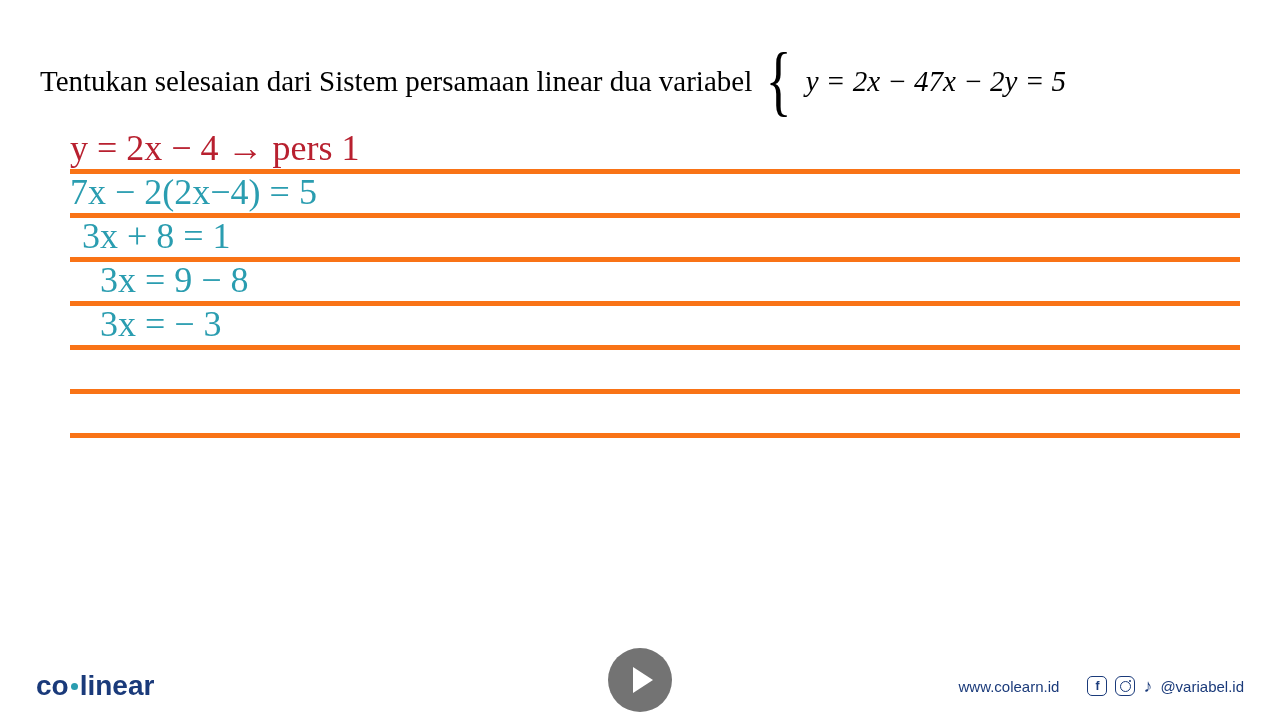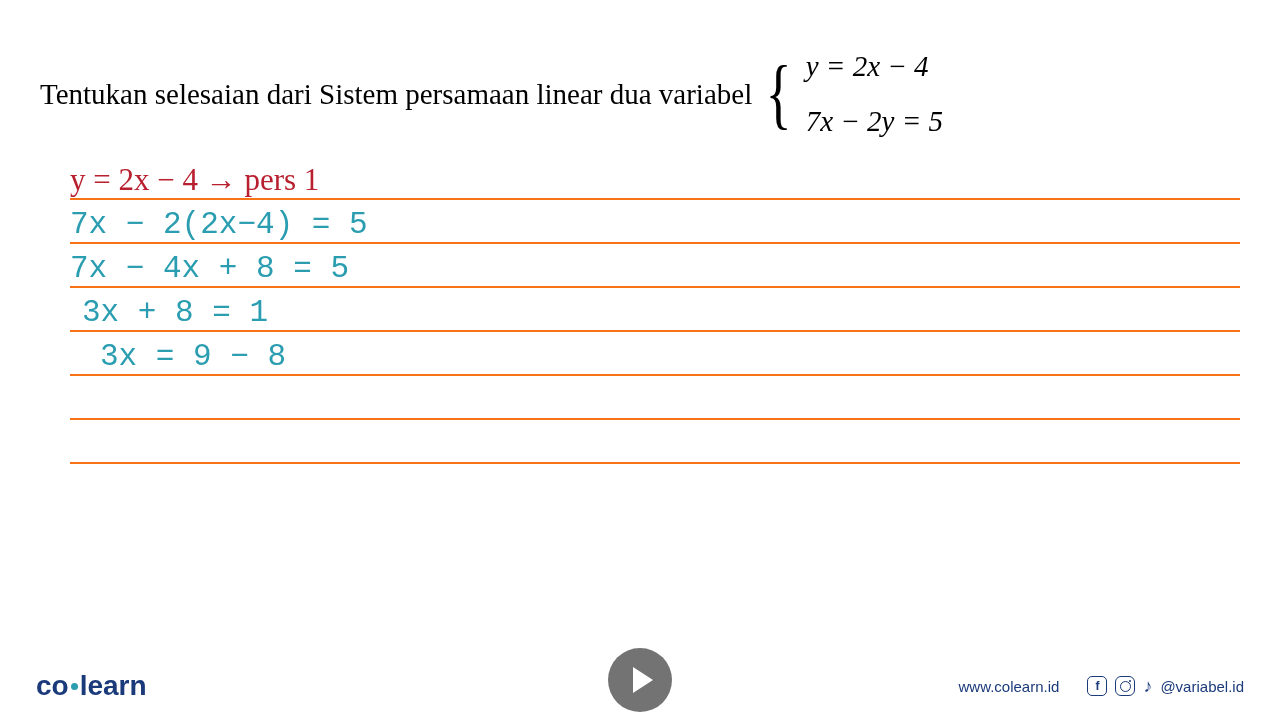--- a/index.html
+++ b/index.html
@@ -34,43 +34,41 @@
     font-size: 78px;
     font-weight: 300;
     line-height: 0.8;
     margin-right: 8px;
     font-family: 'Times New Roman', serif;
     font-style: normal;
     transform: scaleX(0.7);
   }
   .eqs {
     display: flex;
-    flex-direction: column;
-    gap: 22px;
     font-size: 29px;
   }
   .eqs .var { font-style: italic; }
   .work-area {
     margin-top: 10px;
     margin-left: 30px;
   }
   .line {
-    border-bottom: 2px solid #f97316;
+    border-bottom: 5px solid #f97316;
     height: 44px;
     display: flex;
     align-items: flex-end;
-    font-size: 31px;
+    font-size: 36px;
   }
   .hand-red {
     font-family: 'Comic Sans MS', cursive;
     color: #b8202f;
     font-weight: 500;
   }
   .hand-teal {
-    font-family: Liberation Mono, monospace;
+    font-family: Liberation Serif, serif;
     color: #2a9db0;
     font-weight: 500;
   }
   .indent1 { padding-left: 12px; }
   .indent2 { padding-left: 30px; }
   .indent3 { padding-left: 48px; }
   .footer {
     position: absolute;
     bottom: 18px;
     left: 0;
@@ -184,37 +182,37 @@
     </span>
   </div>
 
   <div class="work-area">
     <div class="line">
         <span class="hand-red">y = 2x − 4   → pers 1</span>
       </div>
     <div class="line">
         <span class="hand-teal">7x − 2(2x−4) = 5</span>
       </div>
-    <div class="line">
-        <span class="hand-teal">7x − 4x + 8 = 5</span>
-      </div>
     <div class="line indent1">
         <span class="hand-teal">3x + 8 = 1</span>
       </div>
     <div class="line indent2">
         <span class="hand-teal">3x    = 9 − 8</span>
       </div>
+    <div class="line indent2">
+        <span class="hand-teal">3x   = − 3</span>
+      </div>
     <div class="line"></div>
     <div class="line"></div>
   </div>
 </div>
 
 <div class="footer">
   <div class="logo">
-    <span class="co">co</span><span class="dot"></span><span>learn</span>
+    <span class="co">co</span><span class="dot"></span><span>linear</span>
   </div>
   <div class="footer-right">
     <span class="url">www.colearn.id</span>
     <div class="socials">
       <span class="icon-box">f</span>
       <span class="icon-ig"></span>
       <span class="icon-tiktok">♪</span>
       <span>@variabel.id</span>
     </div>
   </div>

